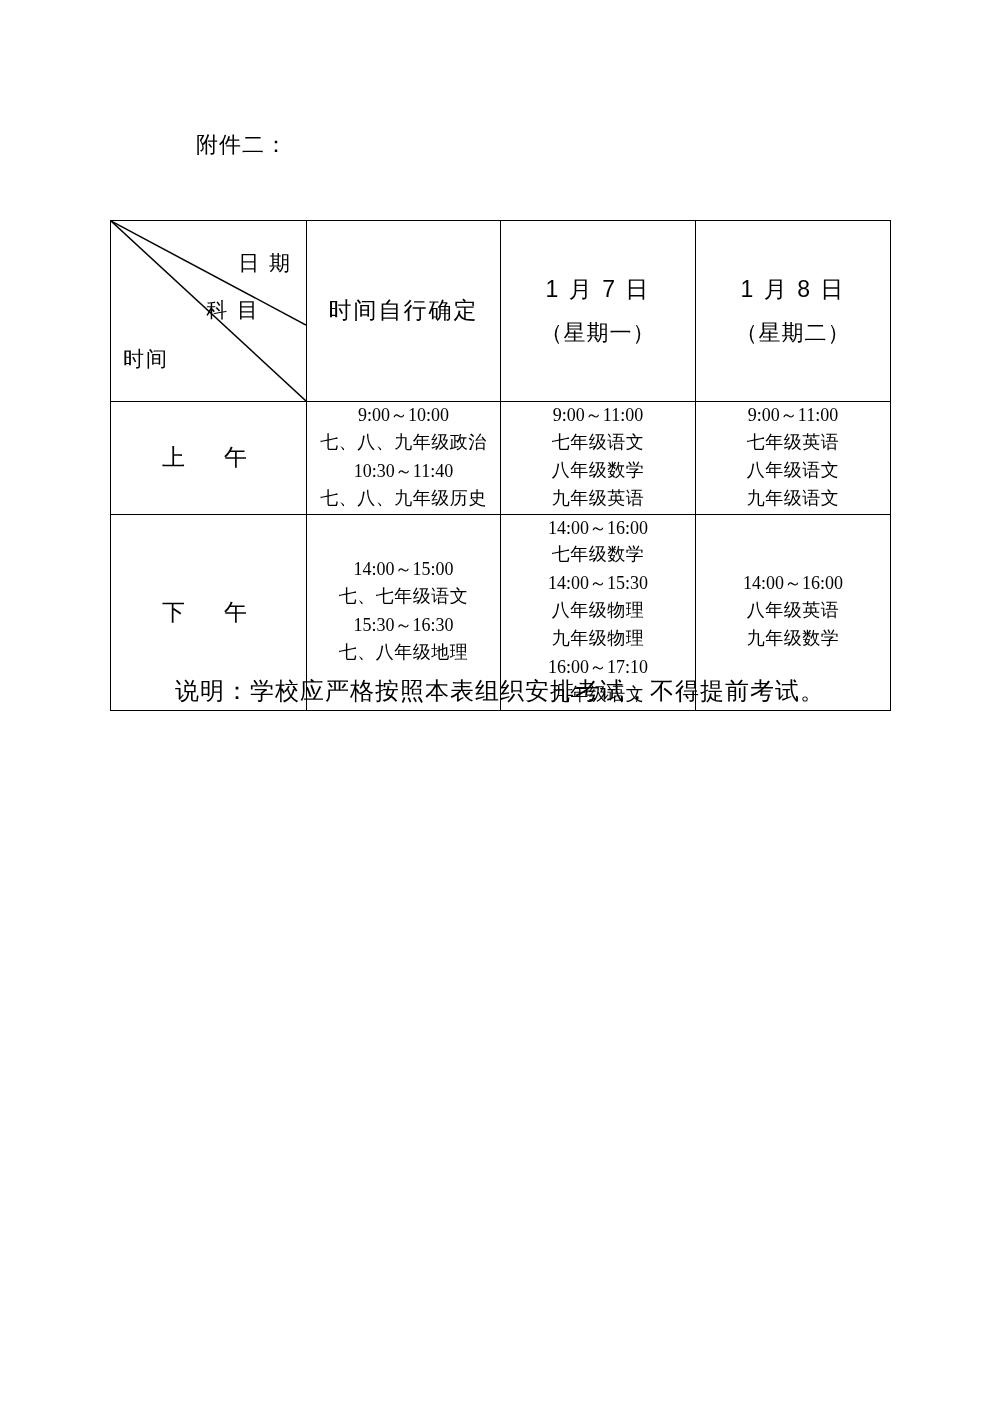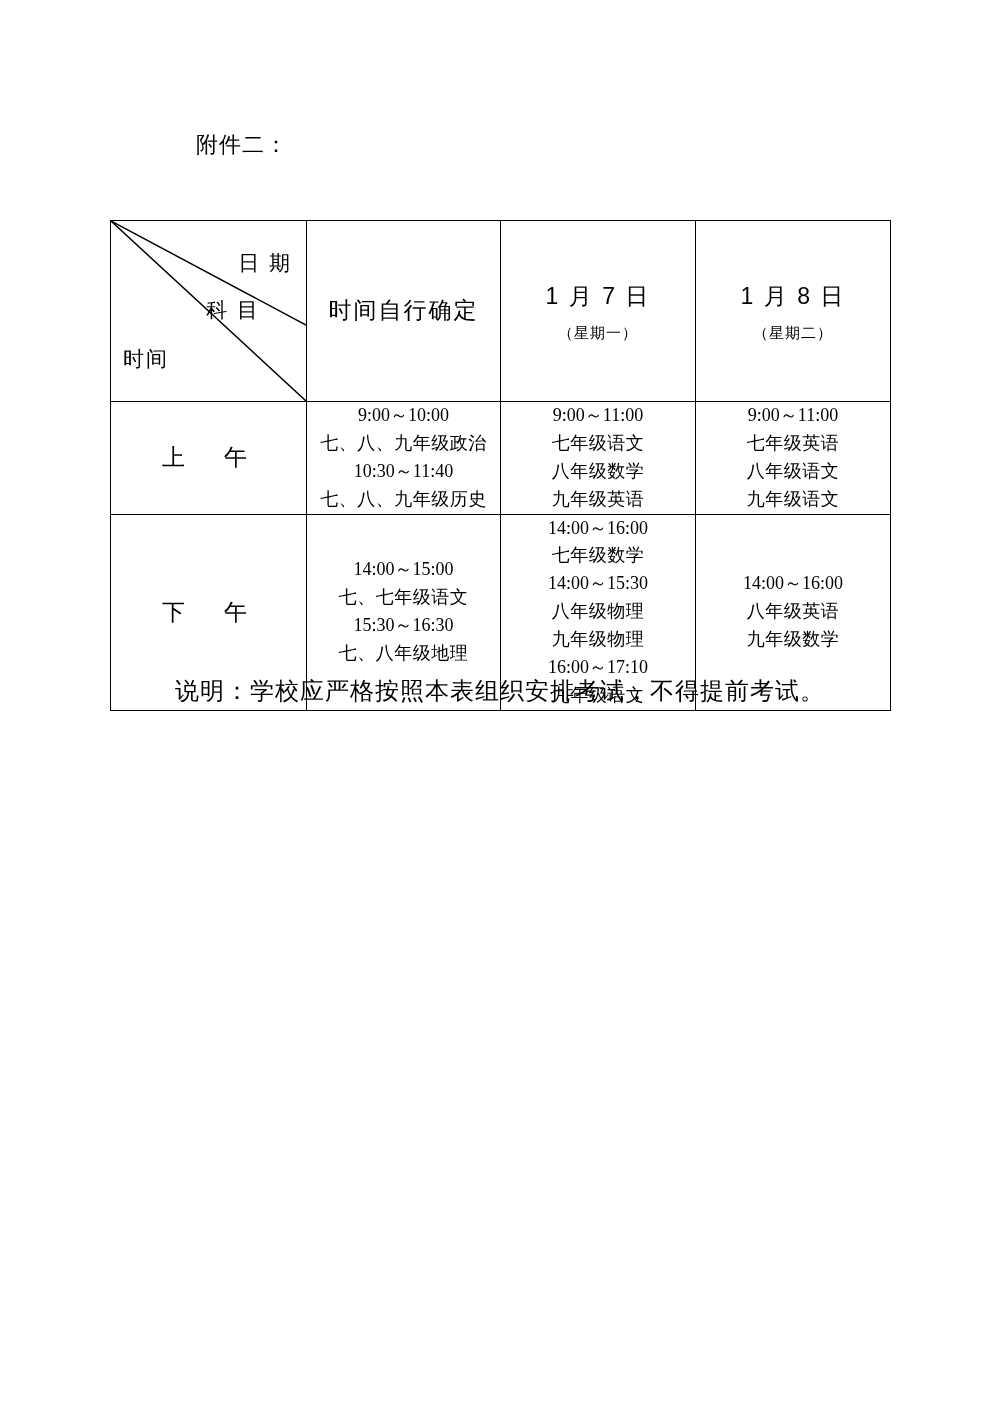--- a/index.html
+++ b/index.html
@@ -81,42 +81,42 @@
   .corner .lbl-subject { right: 46px; top: 75px; }
   .corner .lbl-time { left: 12px; top: 124px; }
 
   .head-cell {
     font-family: "Liberation Sans", sans-serif;
     font-size: 23px;
     letter-spacing: 2px;
     line-height: 1.9;
   }
   .head-cell .sub {
-    font-size: 15px;
+    font-size: 22px;
     letter-spacing: 1px;
   }
 
   .rowlabel {
     font-family: "Liberation Sans", sans-serif;
     font-size: 23px;
     letter-spacing: 8px;
   }
 
   .cell-lines {
     font-family: "Liberation Serif", serif;
     font-size: 18px;
     line-height: 1.55;
     padding: 10px 4px;
   }
   .cell-lines .ln {
     display: block;
     white-space: nowrap;
   }
   .cell-lines .ln.cn {
-    font-family: Liberation Sans, sans-serif;
+    font-family: Liberation Mono, monospace;
     font-size: 18px;
     letter-spacing: 0.5px;
   }
 
   .row-am td { height: 110px; }
   .row-pm td { height: 160px; }
 
   .note {
     position: absolute;
     left: 0;

